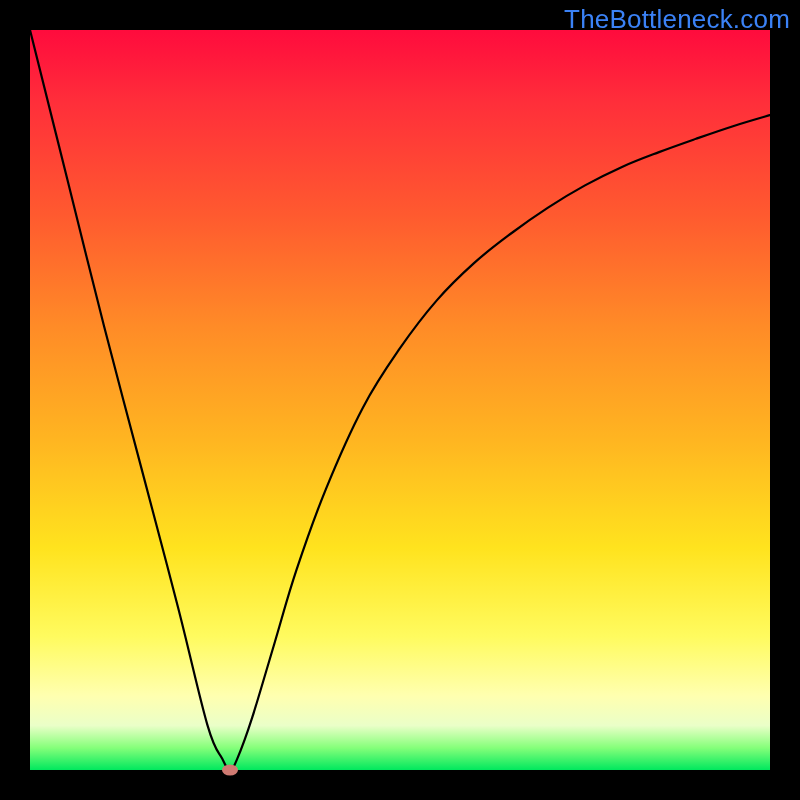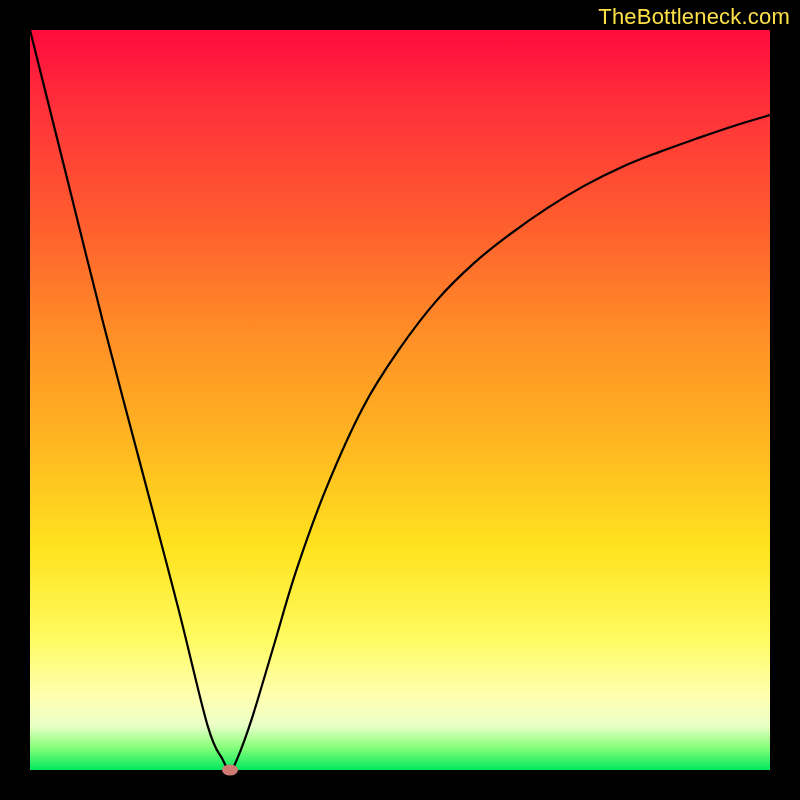--- a/index.html
+++ b/index.html
@@ -35,22 +35,22 @@
       #ffffb0 90%,
       #eaffc8 94%,
       #85ff7a 97%,
       #00e85e 100%
     );
   }
   .watermark {
     position: absolute;
     top: 4px;
     right: 10px;
-    color: #fde047;
-    font-size: 22px;
+    color: #3b82f6;
+    font-size: 26px;
     font-weight: 500;
     letter-spacing: 0.2px;
     user-select: none;
   }
   svg.curve {
     position: absolute;
     inset: 0;
     width: 100%;
     height: 100%;
   }

